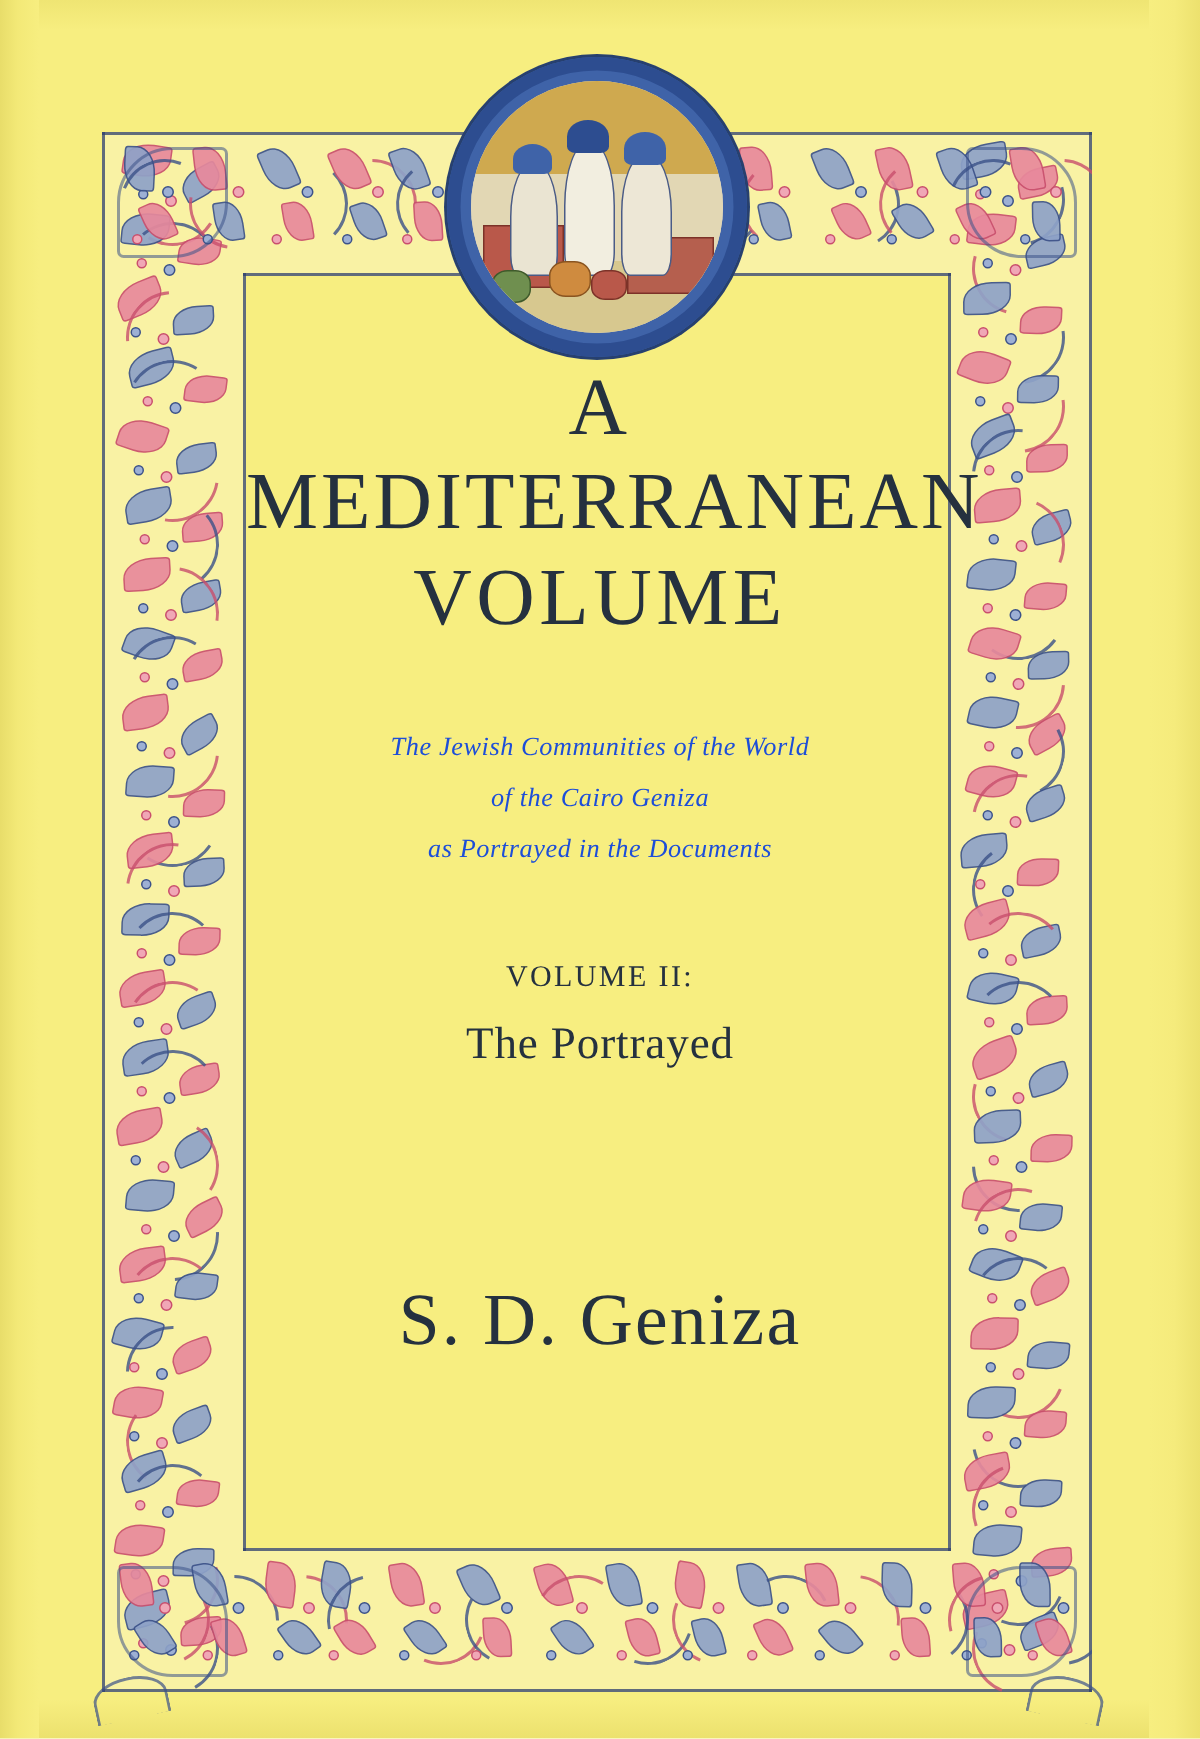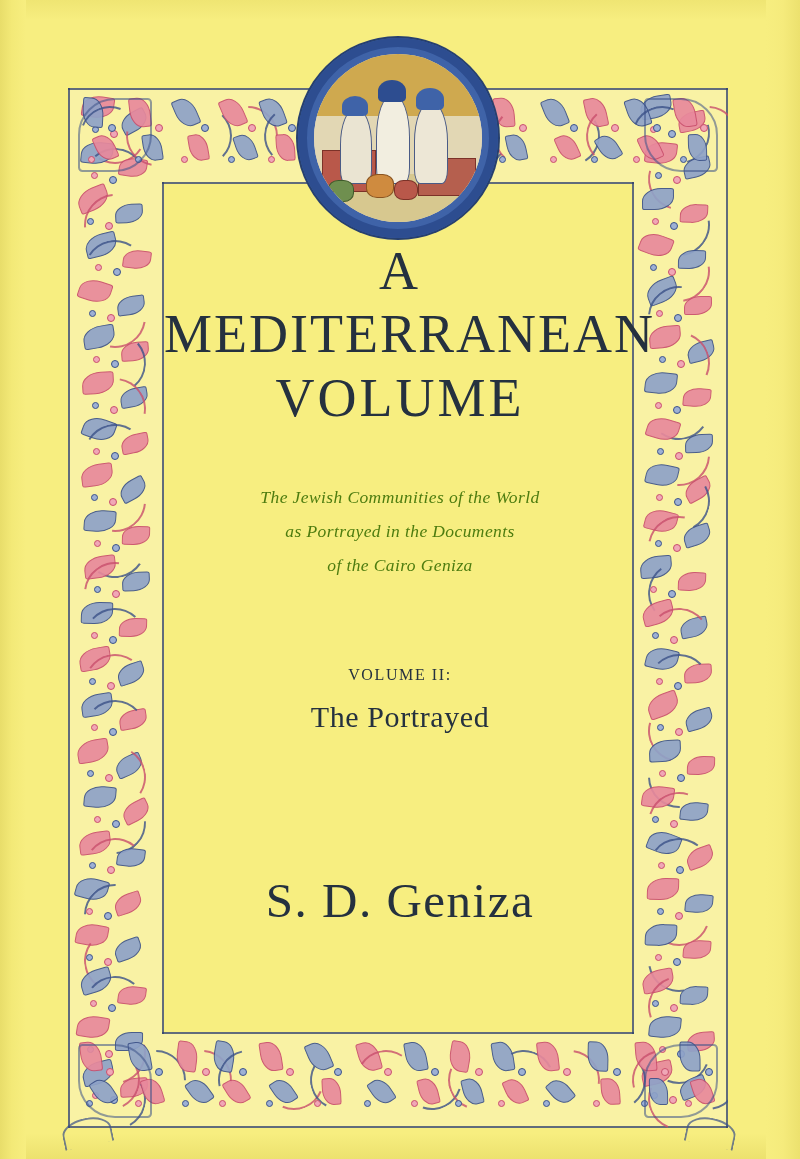--- a/index.html
+++ b/index.html
@@ -203,25 +203,25 @@
     letter-spacing: 3px;
     line-height: 1.08;
     margin-top: 6px;
   }
   .subtitle {
     margin-top: 52px;
     font-style: italic;
     font-size: 17.5px;
     line-height: 1.95;
     letter-spacing: .4px;
-    color: #4d7c0f;
+    color: #1d4ed8;
   }
   .volume-label {
-    margin-top: 84px;
-    font-size: 16px;
+    margin-top: 58px;
+    font-size: 20px;
     letter-spacing: 1.6px;
   }
   .volume-title {
     margin-top: 16px;
     font-size: 30px;
     letter-spacing: .6px;
   }
   .author {
     margin-top: 138px;
     font-size: 49px;
@@ -664,22 +664,22 @@
     </div>
   </div>
 
   <div class="text-block">
     <div class="title-line-1">A</div>
     <div class="title-line-2">MEDITERRANEAN</div>
     <div class="title-line-3">VOLUME</div>
 
     <div class="subtitle">
       <div>The Jewish Communities of the World</div>
+      <div>of the Cairo Geniza</div>
       <div>as Portrayed in the Documents</div>
-      <div>of the Cairo Geniza</div>
     </div>
 
     <div class="volume-label">VOLUME II:</div>
     <div class="volume-title">The Portrayed</div>
 
     <div class="author">S. D. Geniza</div>
   </div>
 </div>
 
 </body></html>

